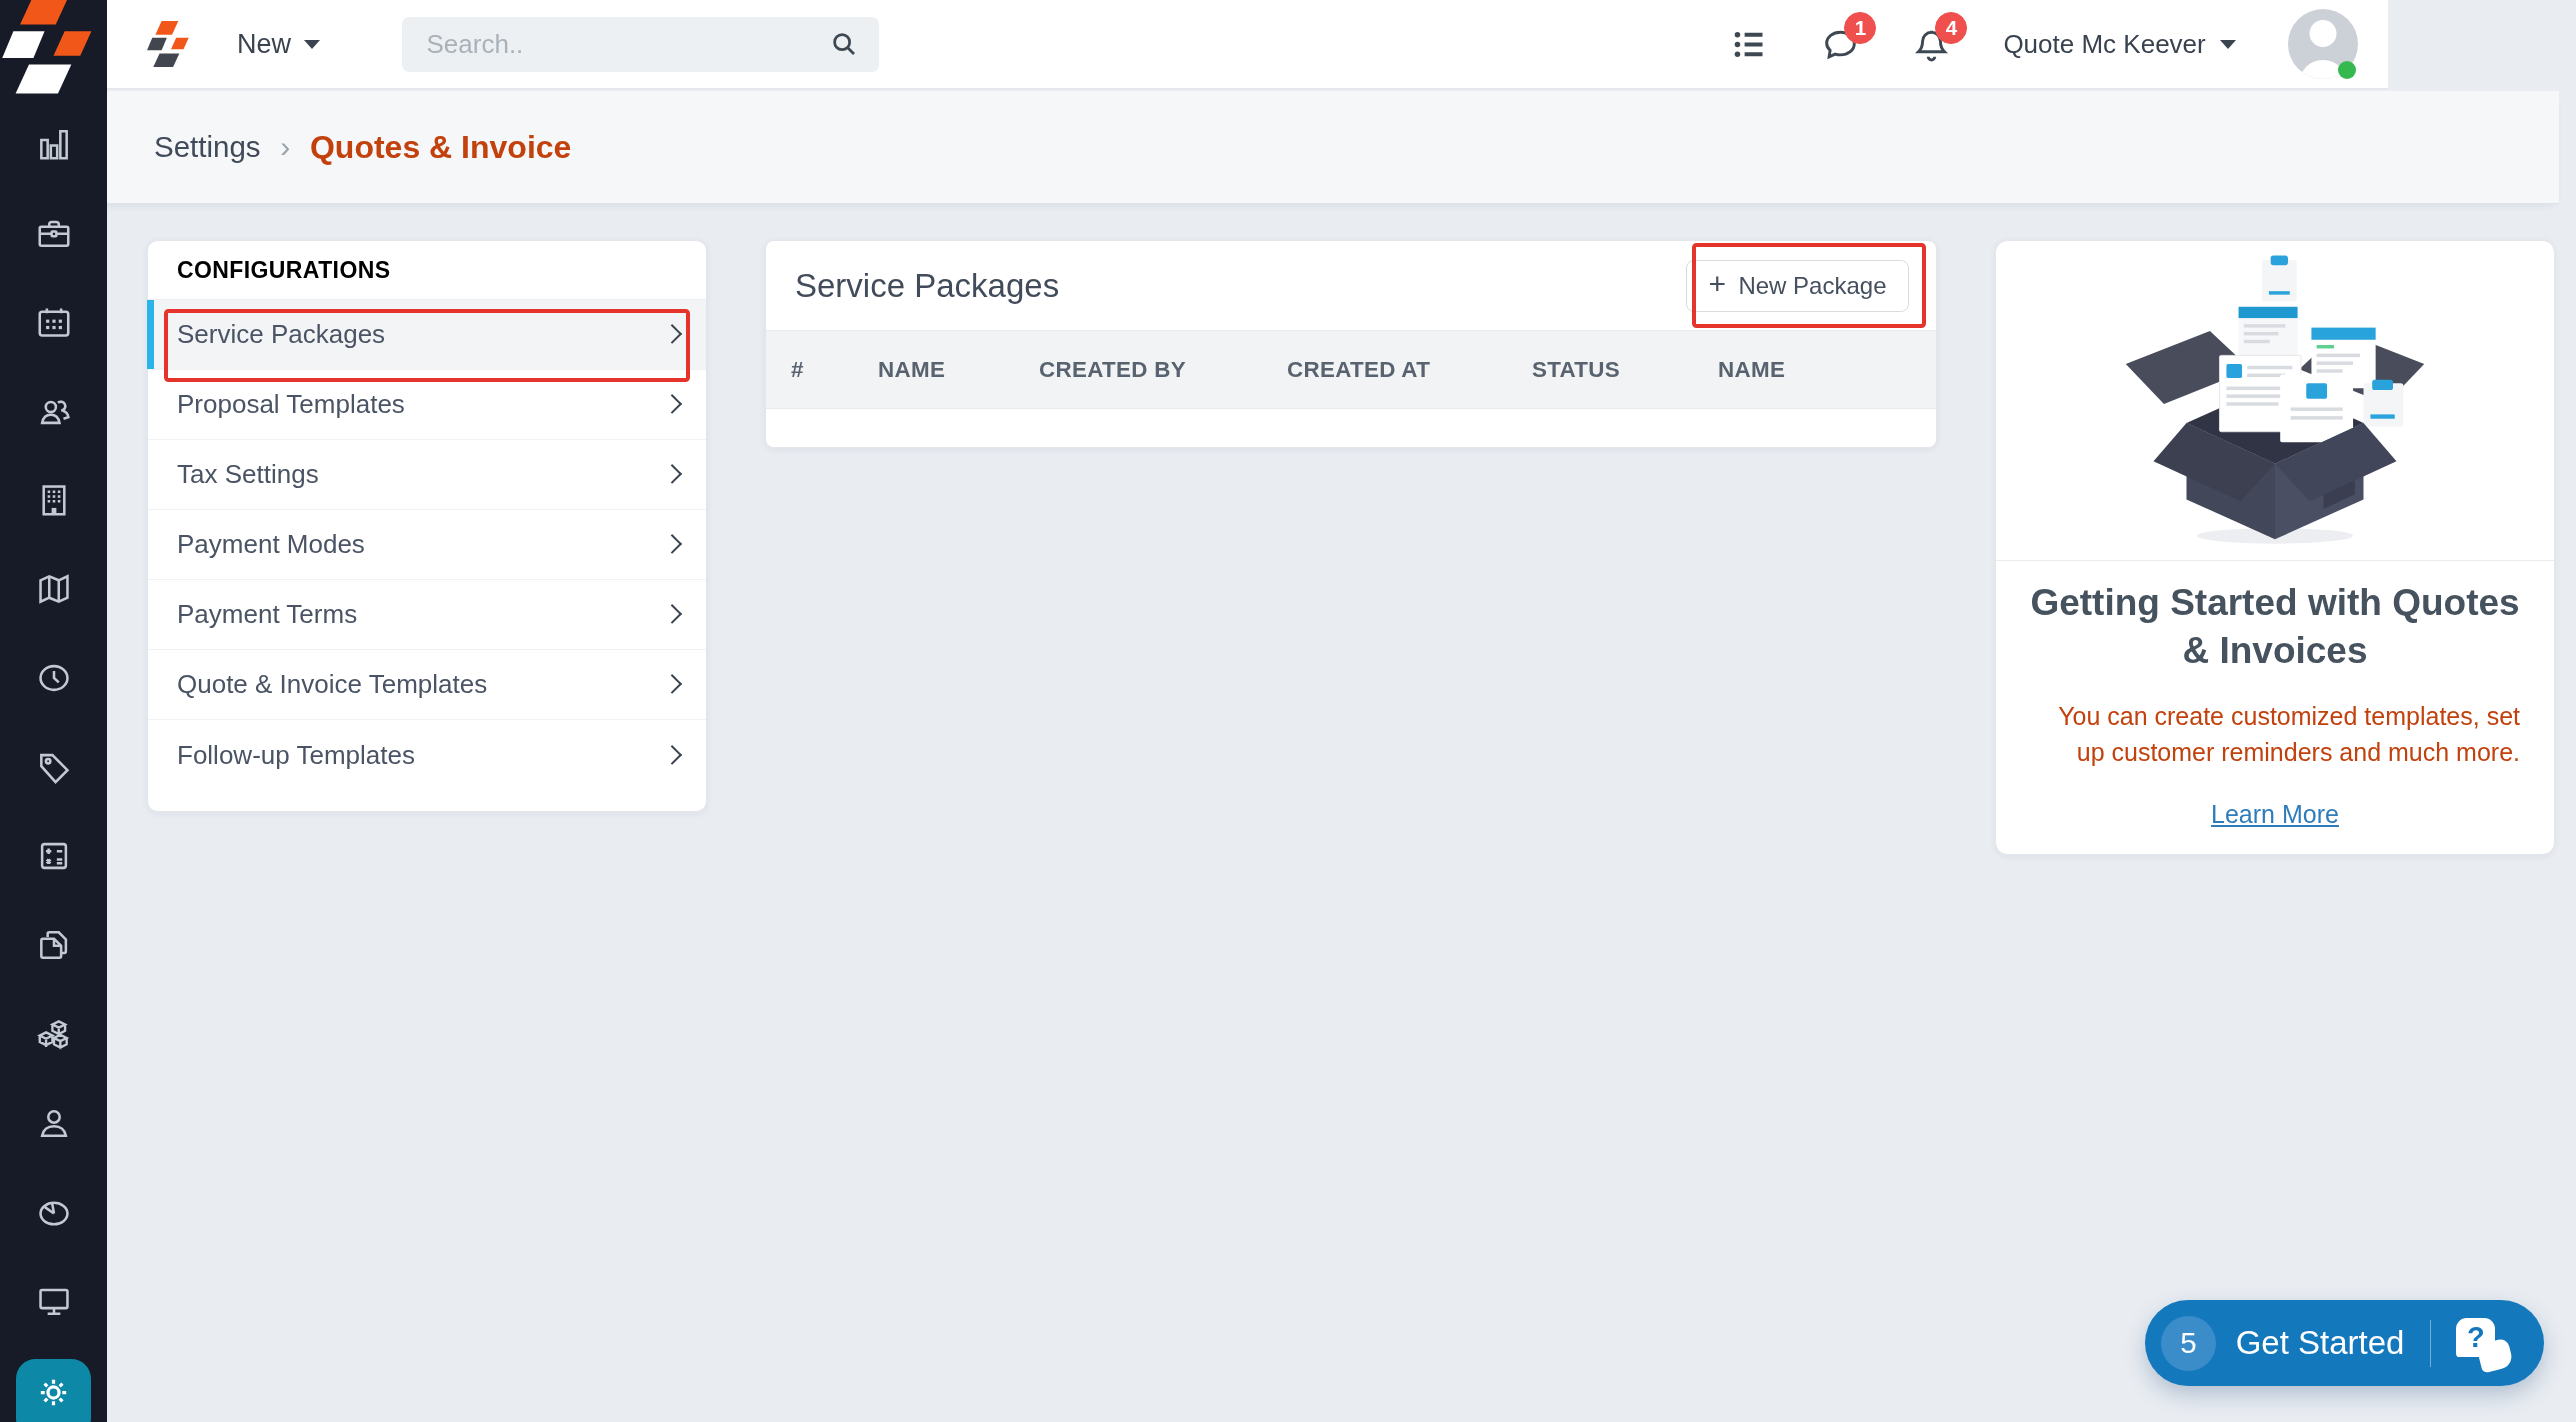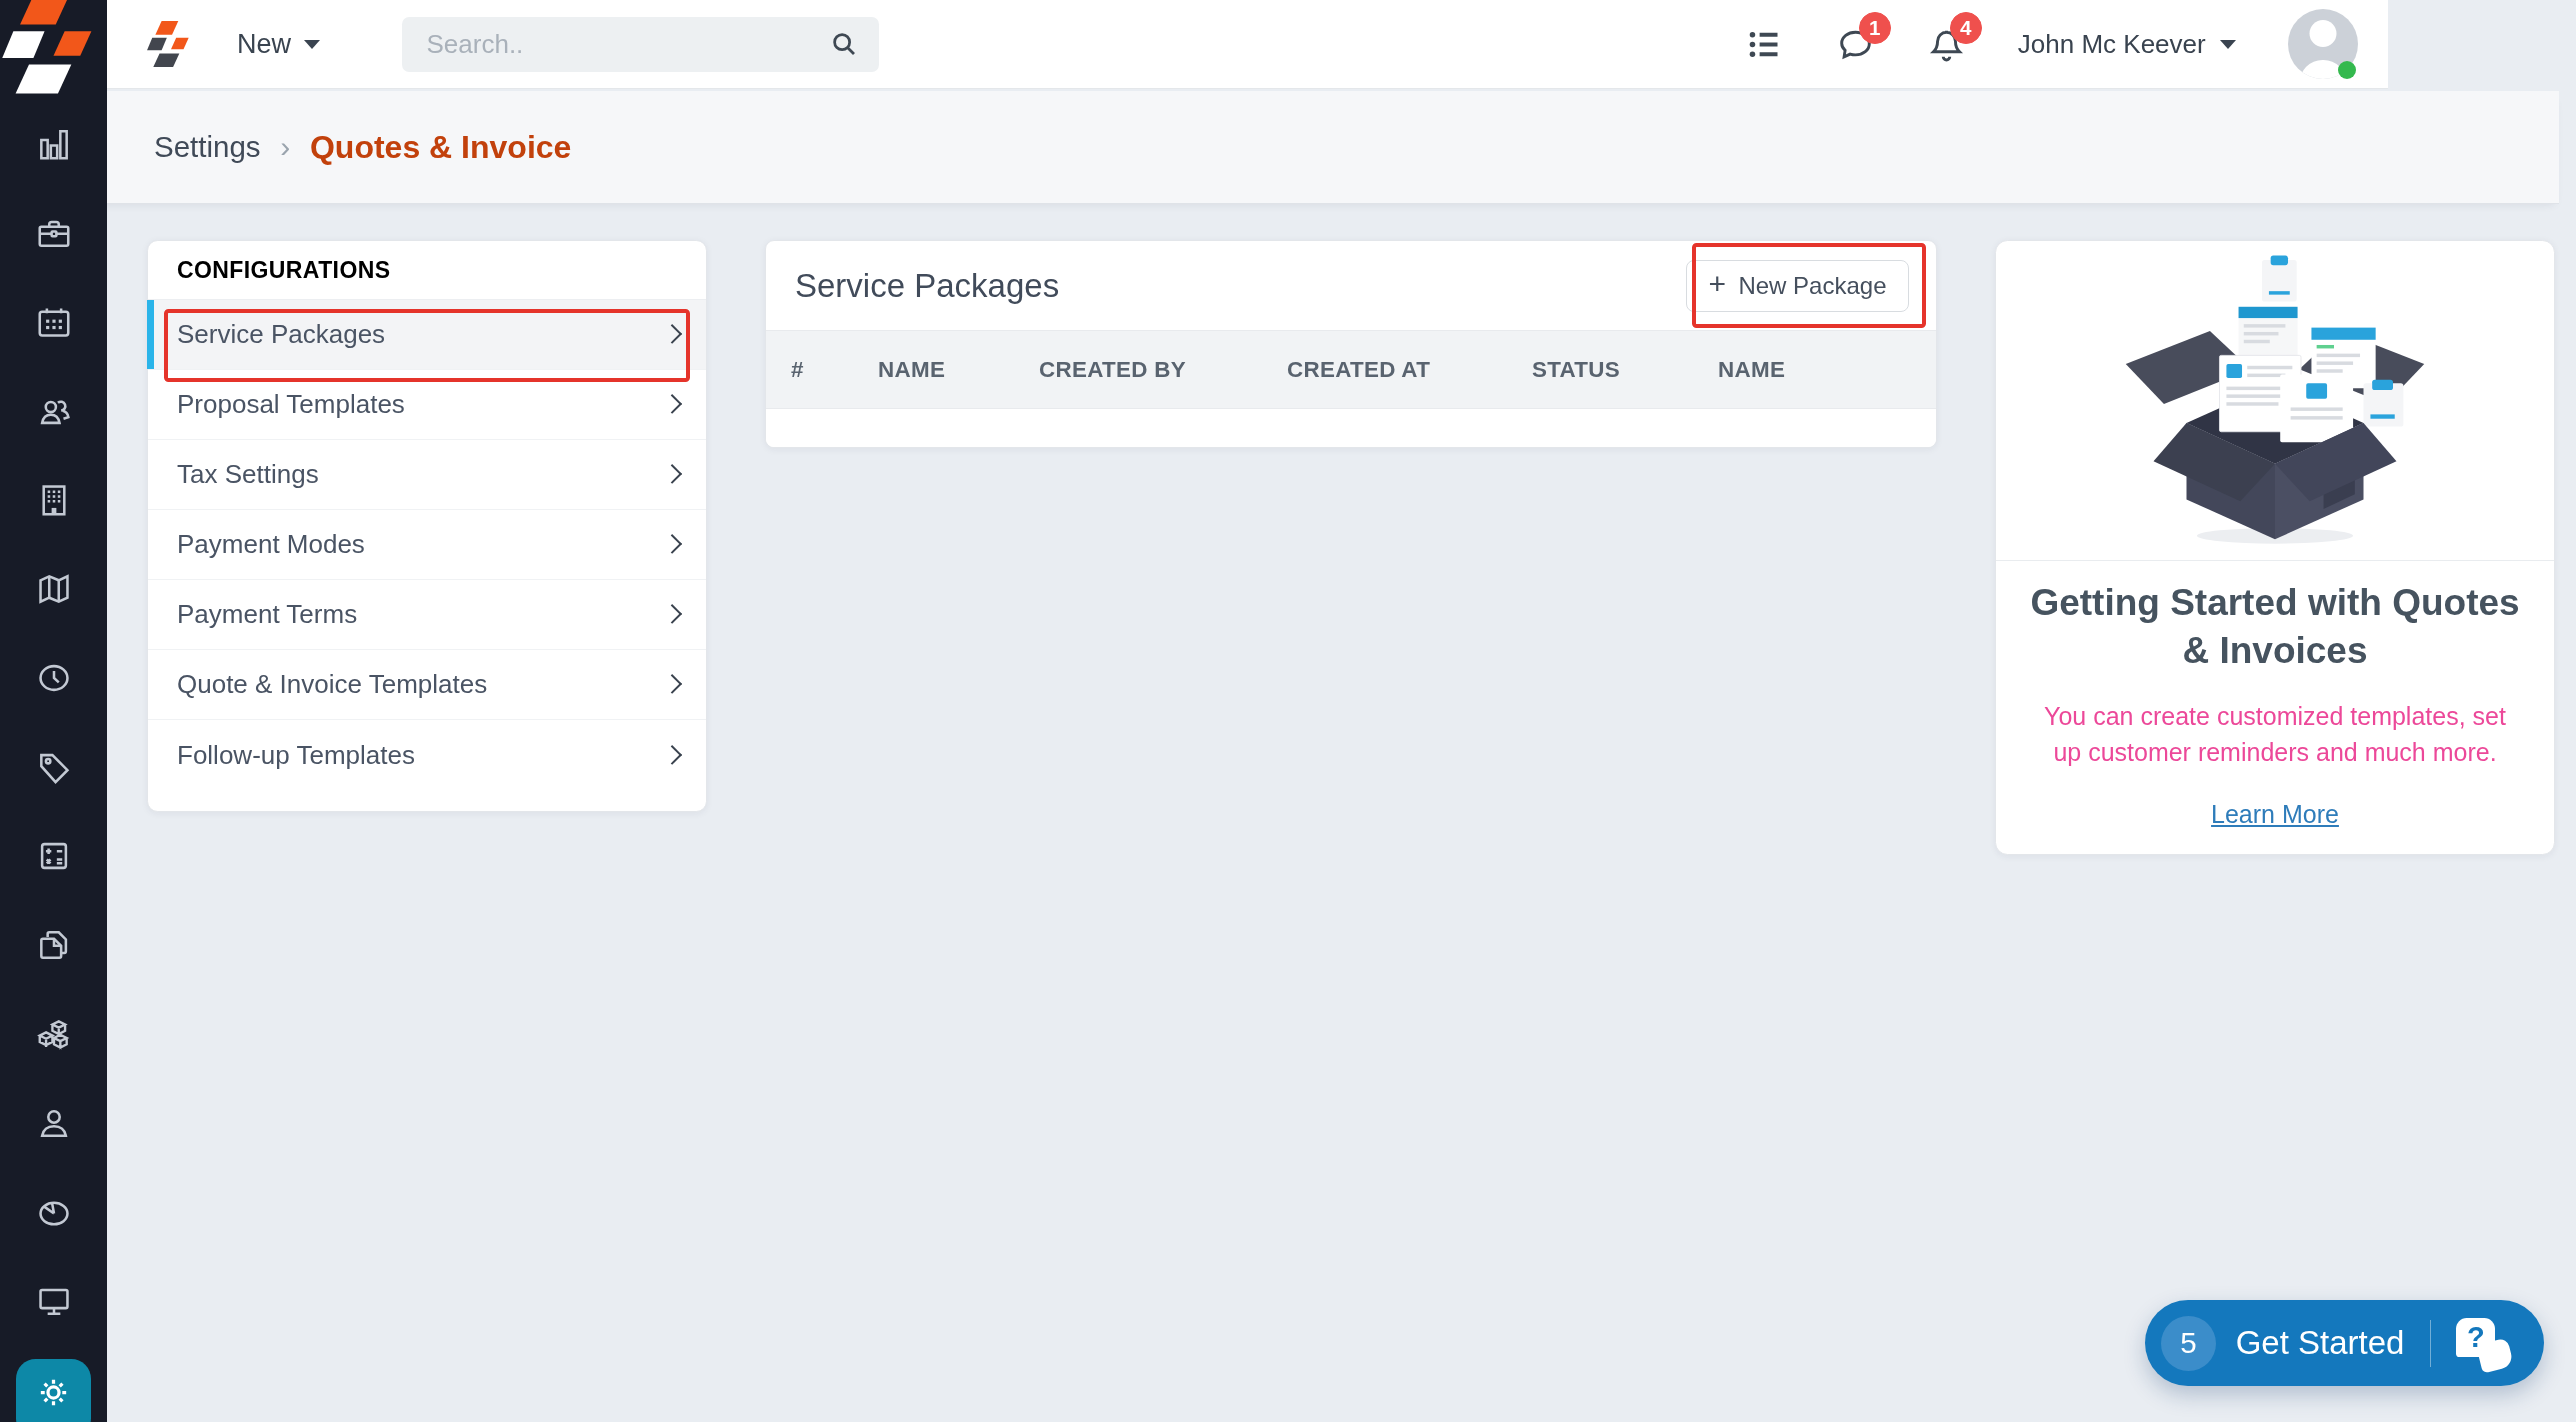--- a/index.html
+++ b/index.html
@@ -110,21 +110,21 @@
     border-top:0.9px solid #e8eaed; border-bottom:0.9px solid #e8eaed;
   }
   .tbl-header span { font-size:22.4px; font-weight:bold; color:#59636f; letter-spacing:0.3px; }
   .tbl-empty { height:39px; background:#fff; }
   
   .gs-card { left:1995px; top:240px; width:560px; height:615px; border-radius:12.5px; }
   .gs-illus { height:320px; border-bottom:1.8px solid #e9ecef; display:flex; align-items:center; justify-content:center; }
   .gs-illus svg { width:340px; height:295px; }
   .gs-text { padding:18px 34px 0 34px; text-align:center; }
   .gs-title { font-size:37px; font-weight:bold; color:#46535f; line-height:1.3; }
-  .gs-body { margin-top:23px; font-size:25px; color:#ec4899; line-height:1.45; }
+  .gs-body { margin-top:23px; font-size:25px; color:#c2410c; line-height:1.45;text-align:right; }
   .gs-link { display:inline-block; margin-top:29px; font-size:25px; color:#2e7cba; text-decoration:underline; cursor:pointer; }
   
   .ann { position:absolute; border:4.5px solid #e5342b; border-radius:4.5px; z-index:40; pointer-events:none; }
   .ann1 { left:164px; top:309px; width:526px; height:73px; }
   .ann2 { left:1692px; top:243px; width:234px; height:85px; }
   
   .pill {
     position:absolute; right:32px; bottom:36px; width:399px; height:86px;
     background:#1478bd; border-radius:43px; display:flex; align-items:center;
     padding:0 23px 0 16px; gap:19.7px; z-index:35; cursor:pointer;
@@ -310,21 +310,21 @@
       <span class="badge">1</span>
     </div>
     <div class="tb-icon">
       <svg viewBox="0 0 24 24" fill="none" stroke="currentColor" stroke-width="1.8">
         <path d="M12 3.5V4.5M12 4.5A5.5 5.5 0 0 0 6.5 10c0 4-1.5 5.5-2.5 6.5h16c-1-1-2.5-2.5-2.5-6.5A5.5 5.5 0 0 0 12 4.5z"></path>
         <path d="M10 19.5a2 2 0 0 0 4 0"></path>
       </svg>
       <span class="badge">4</span>
     </div>
     <div class="user-drop">
-      <span class="uname">John Mc Keever</span>
+      <span class="uname">Quote Mc Keever</span>
       <span class="caret"></span>
     </div>
     <div class="avatar">
       <span class="mask">
           <span class="head"></span>
           <span class="body"></span>
         </span>
       <span class="online"></span>
     </div>
   </div>

